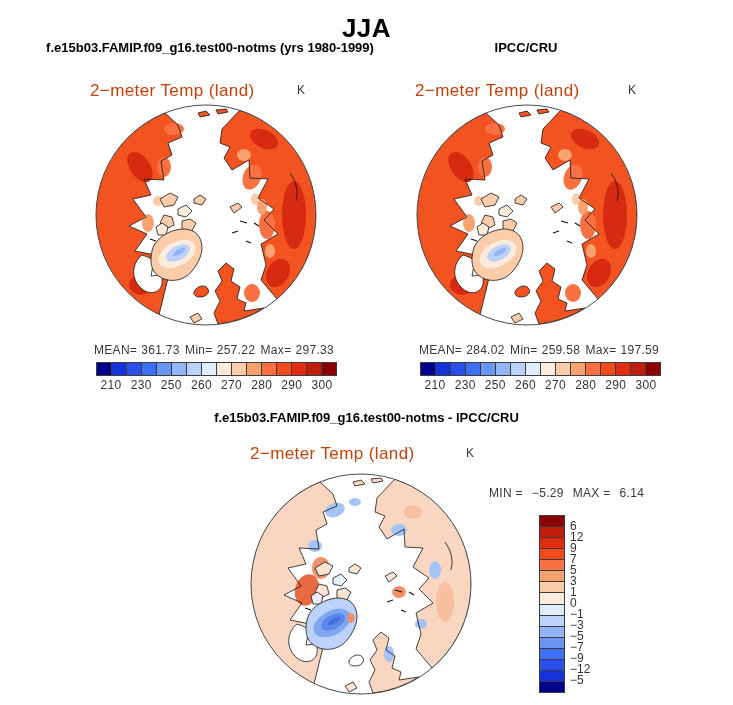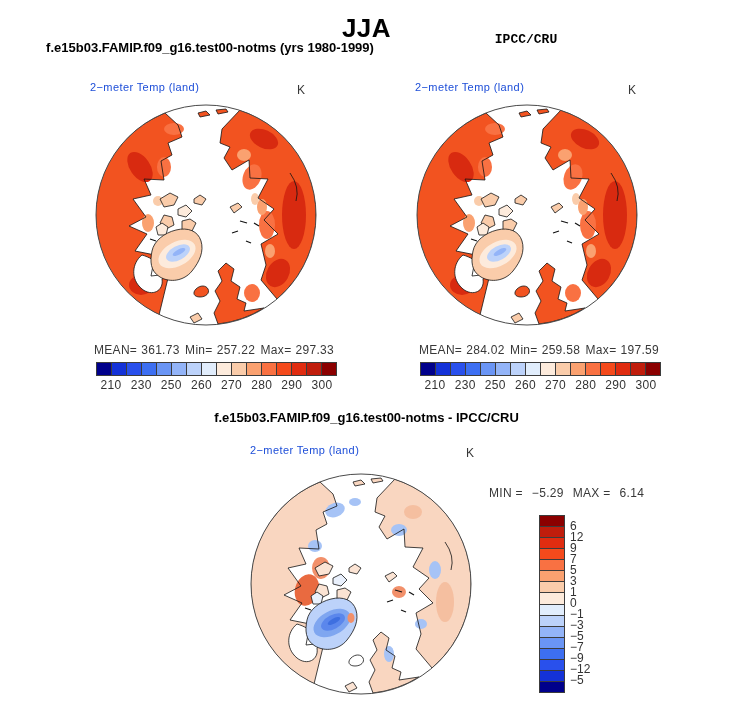--- a/index.html
+++ b/index.html
@@ -1,21 +1,21 @@
 <!DOCTYPE html>
 <html><head>
 <meta charset="utf-8">
 <style>
   html,body{margin:0;padding:0;background:#fff;}
   #fig{position:relative;width:733px;height:705px;background:#fff;overflow:hidden;
        font-family:"Liberation Sans","DejaVu Sans",sans-serif;}
   .abs{position:absolute;}
   .bold-hdr{font-weight:bold;color:#000;font-size:13px;white-space:nowrap;}
   .season{font-weight:bold;color:#000;font-size:26px;letter-spacing:.5px;}
-  .ncl{color:#1d4ed8;font-size:11px;letter-spacing:.4px;white-space:nowrap;font-weight:400;}
+  .ncl{color:#c2410c;font-size:17px;letter-spacing:.4px;white-space:nowrap;font-weight:400;}
   .ncl-sm{color:#383838;font-size:12px;letter-spacing:.3px;white-space:nowrap;font-weight:400;}
   .ctr{text-align:center;}
   .stats{display:flex;justify-content:space-between;}
   .stats .pair span{margin-right:4px;}
   .range{display:flex;gap:9px;}
   .map-box{width:224px;height:224px;}
   .map-box svg{width:100%;height:100%;display:block;}
 
   
   .cbar{width:241px;}
@@ -58,21 +58,21 @@
   .d-warm{fill:#F2906A;} .d-warm2{fill:#E96A40;} .d-tint{fill:#F5BFA0;}
   .d-blue{fill:#A6C3F6;}
 </style>
 </head>
 <body>
 
 <div id="fig">
 
   <div class="abs ctr season" style="left:0;top:13px;width:733px;">JJA</div>
   <div class="abs ctr bold-hdr" style="left:20px;top:40px;width:380px;">f.e15b03.FAMIP.f09_g16.test00-notms (yrs 1980-1999)</div>
-  <div class="abs ctr bold-hdr" style="left:420px;top:32px;width:212px;font-family:Liberation Mono, monospace;">IPCC/CRU</div>
+  <div class="abs ctr bold-hdr" style="left:420px;top:40px;width:212px;">IPCC/CRU</div>
 
   <div class="abs ncl" style="left:90px;top:81px;">2−meter Temp (land)</div>
   <div class="abs ncl-sm" style="left:297px;top:83px;">K</div>
   <div class="abs map-box" style="left:94px;top:103px;">
 <svg viewBox="0 0 224 224" class="map-abs">
  <defs>
           <clipPath id="rim1">
             <circle cx="112" cy="112" r="110"></circle>
           </clipPath>
         </defs>

